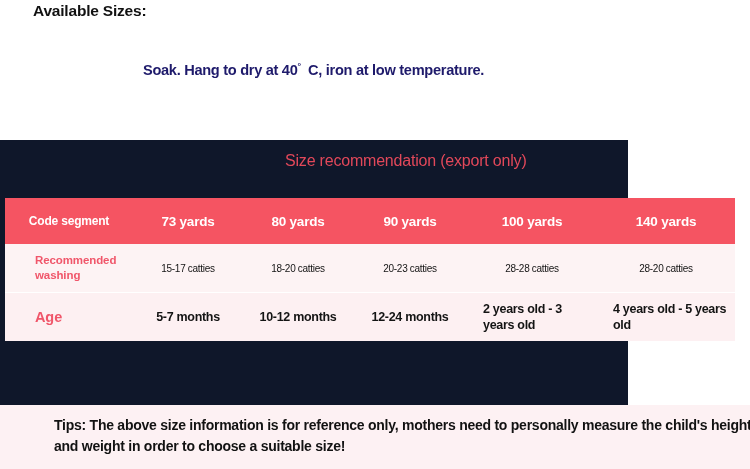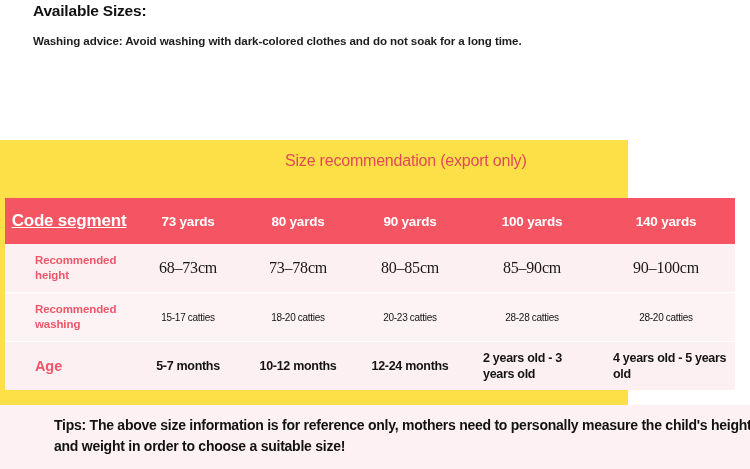--- a/index.html
+++ b/index.html
@@ -13,21 +13,21 @@
     font-family: "Liberation Sans", sans-serif;
     overflow: hidden;
     position: relative;
     -webkit-font-smoothing: antialiased;
   }
 
   #page {
     position: relative;
     width: 628px;
     height: 469px;
-    background: #fde047;
+    background: #0f172a;
   }
 
   
   .care-block {
     position: absolute;
     left: 0;
     top: 0;
     width: 750px;
     height: 140px;
     background: #ffffff;
@@ -109,23 +109,22 @@
     color: #ffffff;
     font-size: 13.5px;
     font-weight: bold;
     height: 46px;
     padding: 0 4px;
     text-align: center;
     letter-spacing: -0.2px;
     border: 0;
   }
   .size-table thead th.code-seg {
-    font-size: 17px;
+    font-size: 12px;
     line-height: 1.25;
-    text-decoration: underline;
   }
 
   .size-table tbody tr {
     background: #fdf0f2;
   }
   .size-table tbody tr.row-alt {
     background: #fdf3f4;
   }
   .size-table tbody td {
     height: 48px;
@@ -199,22 +198,24 @@
   }
 </style>
 </head>
 <body>
 
 <div id="page">
 
   <div class="care-block">
     <div class="avail-title">Available Sizes:</div>
 
-    <div class="wash-advice">Washing advice: Avoid washing with dark-colored clothes and do not soak for a long time.</div>
-
+
+    <div class="soak-line">
+      <span>Soak. Hang to dry at 40</span><span class="deg">°</span><span class="gap"></span><span>C, iron at low temperature.</span>
+    </div>
   </div>
 
   <div class="size-reco">Size recommendation (export only)</div>
 
   <table class="size-table">
     <colgroup>
       <col class="c0">
         <col class="c1">
         <col class="c2">
         <col class="c3">
@@ -225,28 +226,20 @@
       <tr>
         <th class="code-seg">Code segment</th>
         <th>73 yards</th>
         <th>80 yards</th>
         <th>90 yards</th>
         <th>100 yards</th>
         <th>140 yards</th>
       </tr>
     </thead>
     <tbody>
-      <tr>
-        <td class="row-label">Recommended height</td>
-        <td class="cell-height">68–73cm</td>
-        <td class="cell-height">73–78cm</td>
-        <td class="cell-height">80–85cm</td>
-        <td class="cell-height">85–90cm</td>
-        <td class="cell-height">90–100cm</td>
-      </tr>
       <tr class="row-alt">
         <td class="row-label">Recommended washing</td>
         <td class="cell-weight">15-17 catties</td>
         <td class="cell-weight">18-20 catties</td>
         <td class="cell-weight">20-23 catties</td>
         <td class="cell-weight">28-28 catties</td>
         <td class="cell-weight">28-20 catties</td>
       </tr>
       <tr>
         <td class="row-label age-label">Age</td>

